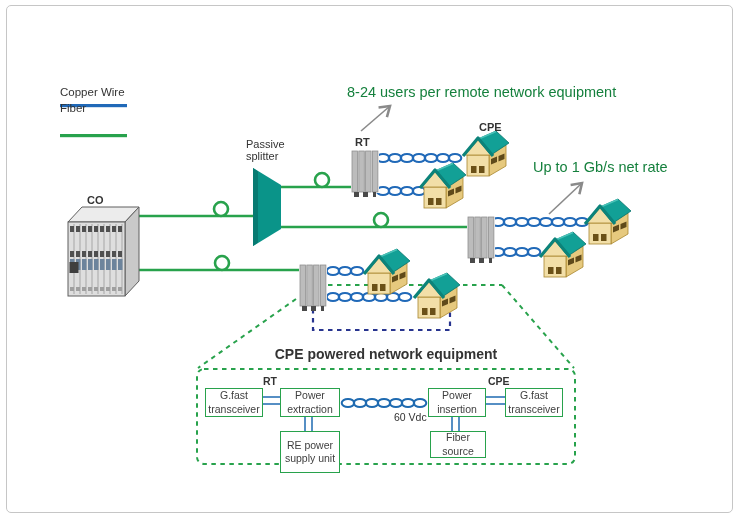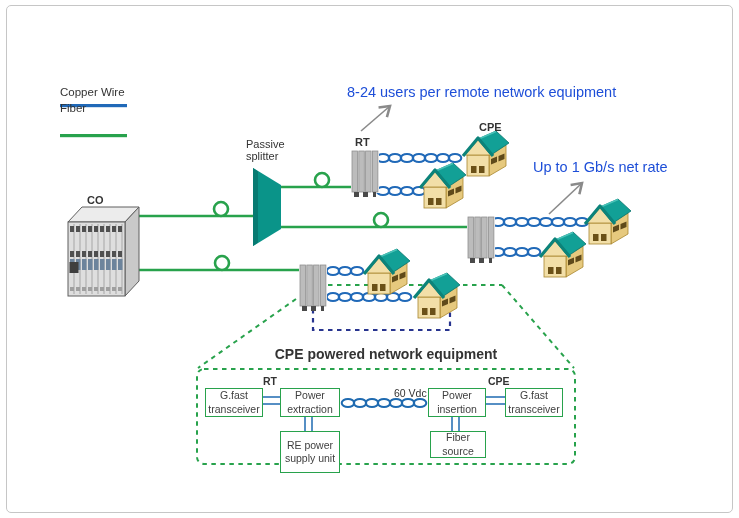--- a/index.html
+++ b/index.html
@@ -2,27 +2,27 @@
 <html><head>
 <meta charset="utf-8">
 <style>
   html,body{margin:0;padding:0;background:#fff;}
   #frame{position:relative;width:739px;height:518px;background:#ffffff;overflow:hidden;
          font-family:"Liberation Sans", sans-serif;color:#3c3c3c;}
   .border-rect{position:absolute;left:6px;top:5px;right:6px;bottom:5px;
                border:1.5px solid #c6c6c6;border-radius:5px;pointer-events:none;}
   .abs{position:absolute;}
   .title{font-size:21px;font-weight:bold;color:#3a3a3a;letter-spacing:.2px;white-space:nowrap;}
-  .note{font-size:14.5px;color:#1d4ed8;white-space:nowrap;}
+  .note{font-size:14.5px;color:#15803d;white-space:nowrap;}
   .lbl{font-size:11px;font-weight:bold;color:#333;white-space:nowrap;}
   .legend-label{font-size:11.5px;color:#333;white-space:nowrap;text-align:right;}
   .splitter-label{font-size:11px;color:#333;width:54px;line-height:1.1;}
   .detail-title{font-size:14px;font-weight:bold;color:#333;text-align:center;}
   .detail-lbl{font-size:10.5px;font-weight:bold;color:#333;white-space:nowrap;}
-  .detail-lbl-reg{font-size:10.5px;color:#333;white-space:nowrap;}
+  .detail-lbl-reg{font-size:10.5px;color:#333;white-space:nowrap;margin-top:24px;}
   .dbox{position:absolute;background:#fff;border:1.5px solid #28a24c;
         display:flex;align-items:center;justify-content:center;text-align:center;
         font-size:10.5px;line-height:1.25;color:#3f3f3f;box-sizing:border-box;}
   svg{position:absolute;left:0;top:0;}
 </style>
 </head>
 <body>
 
 <div id="frame">
   <div class="border-rect"></div>

